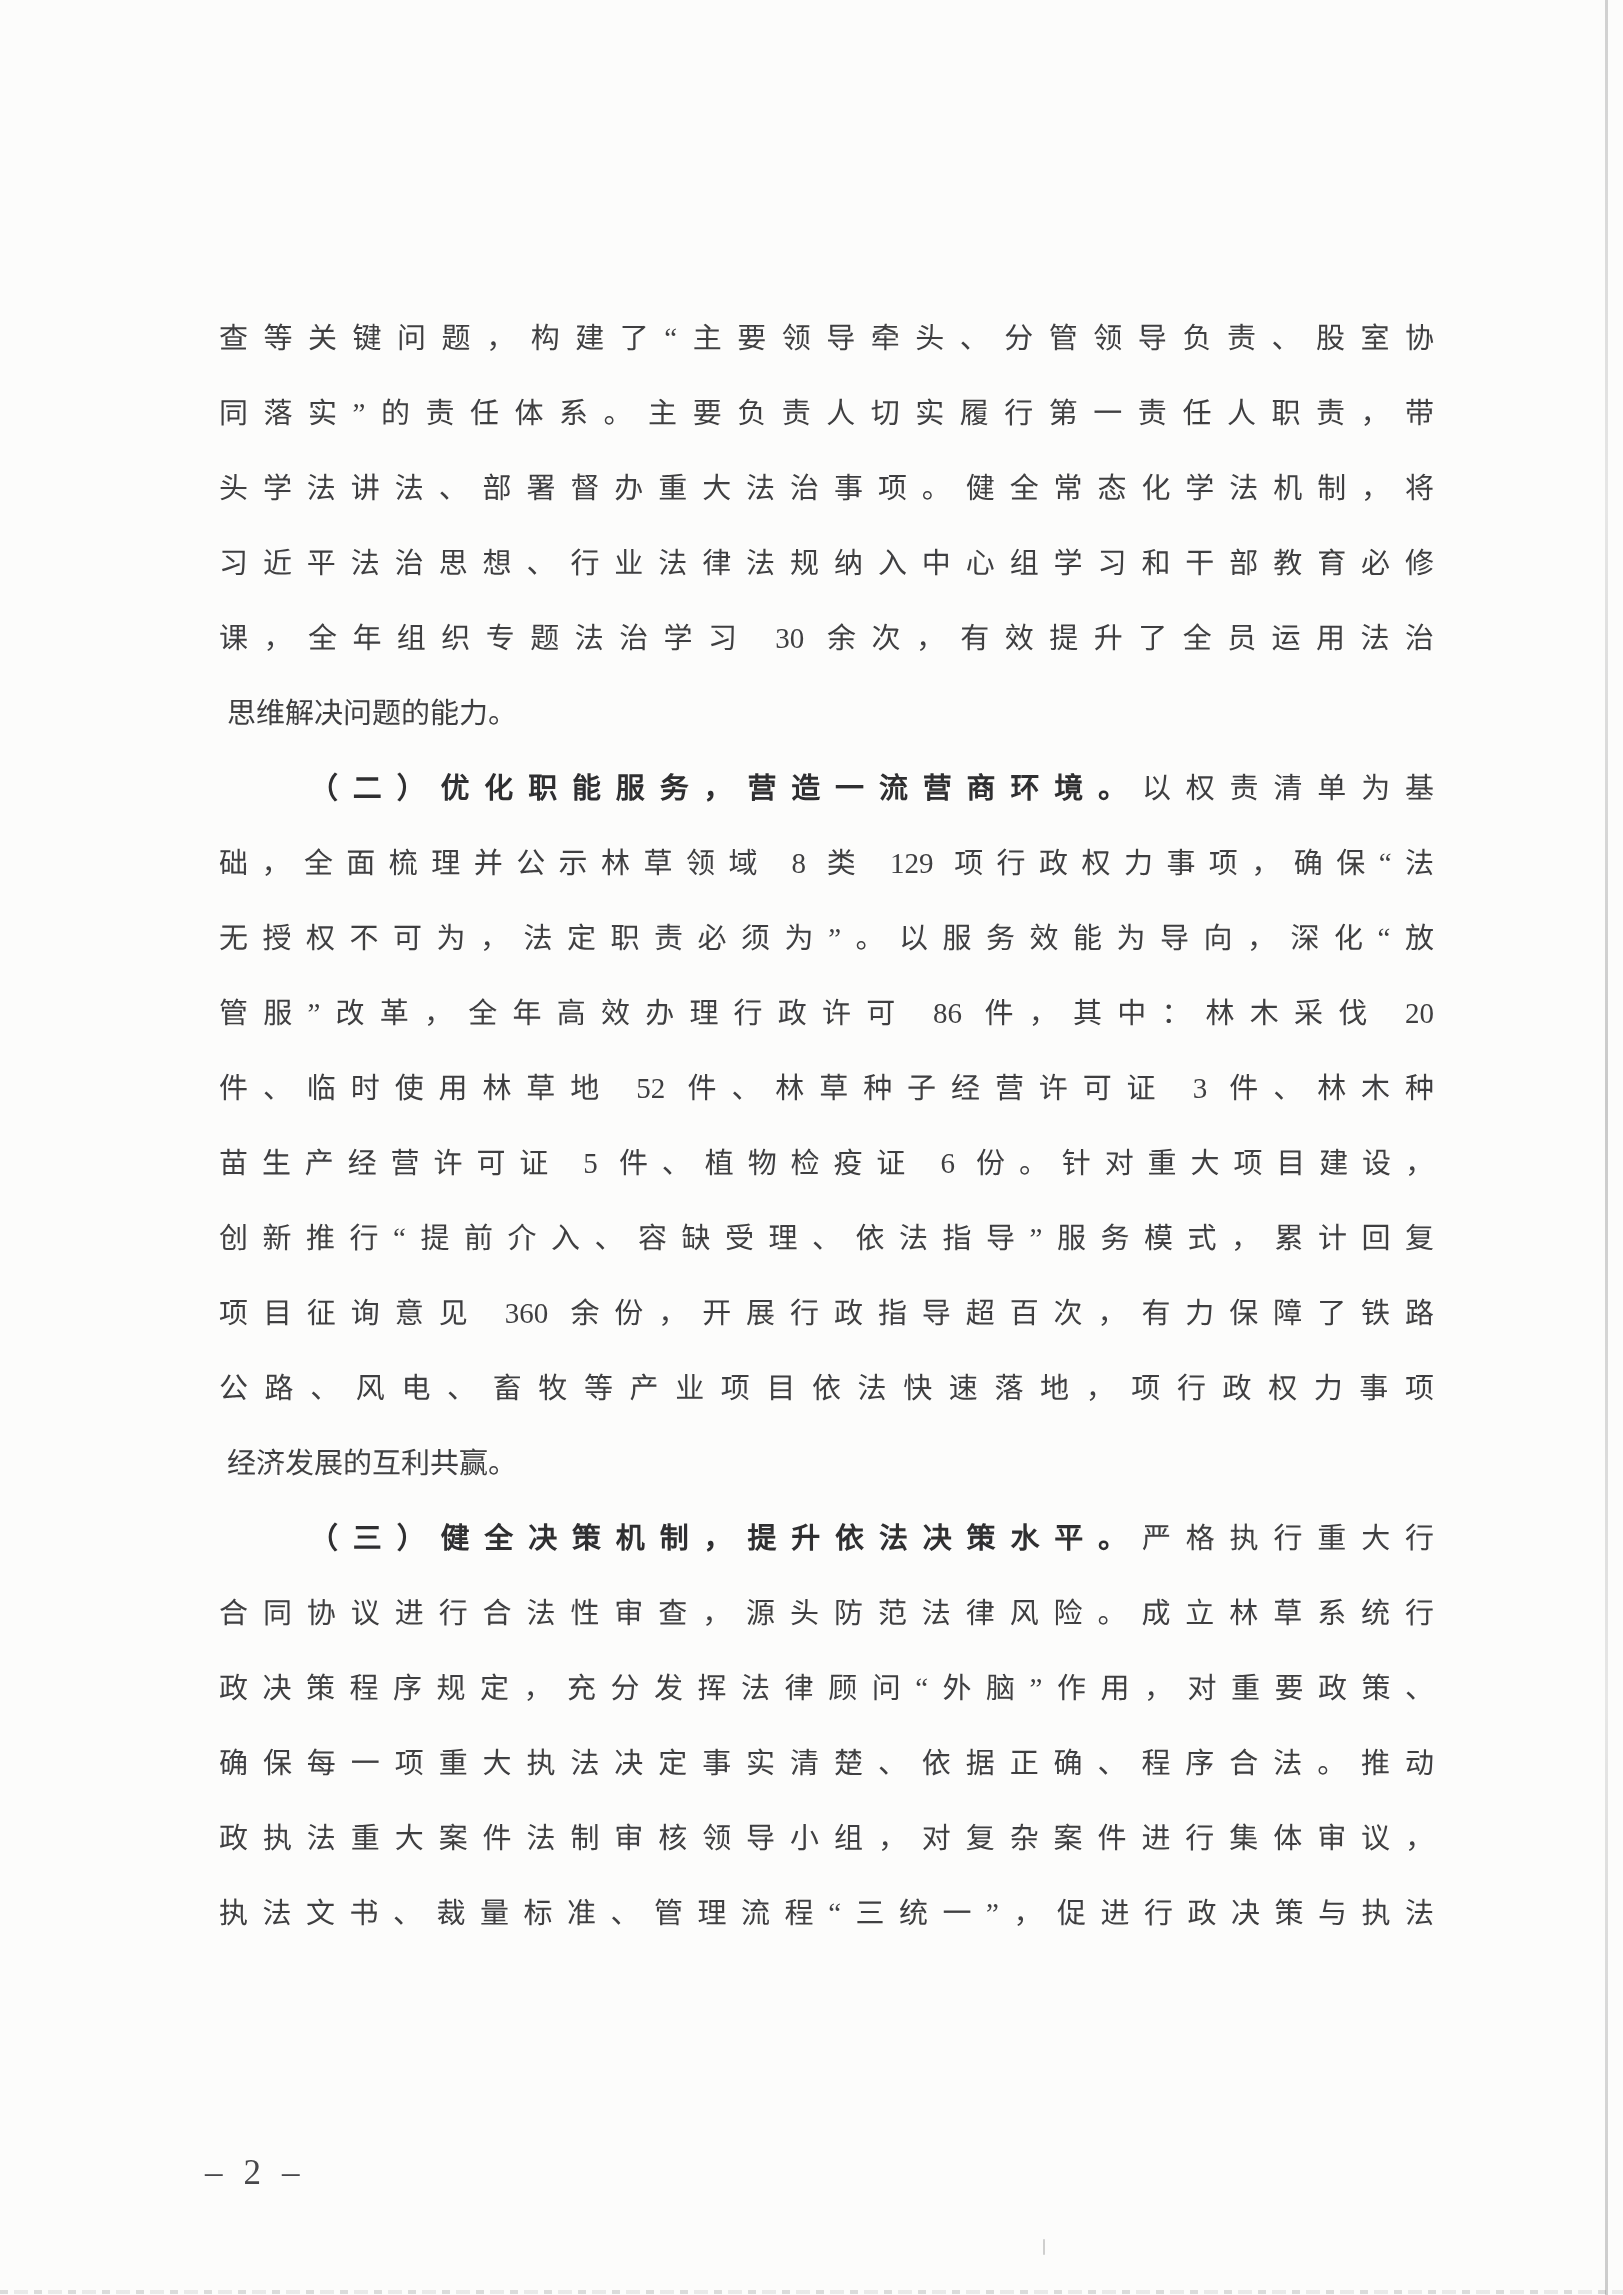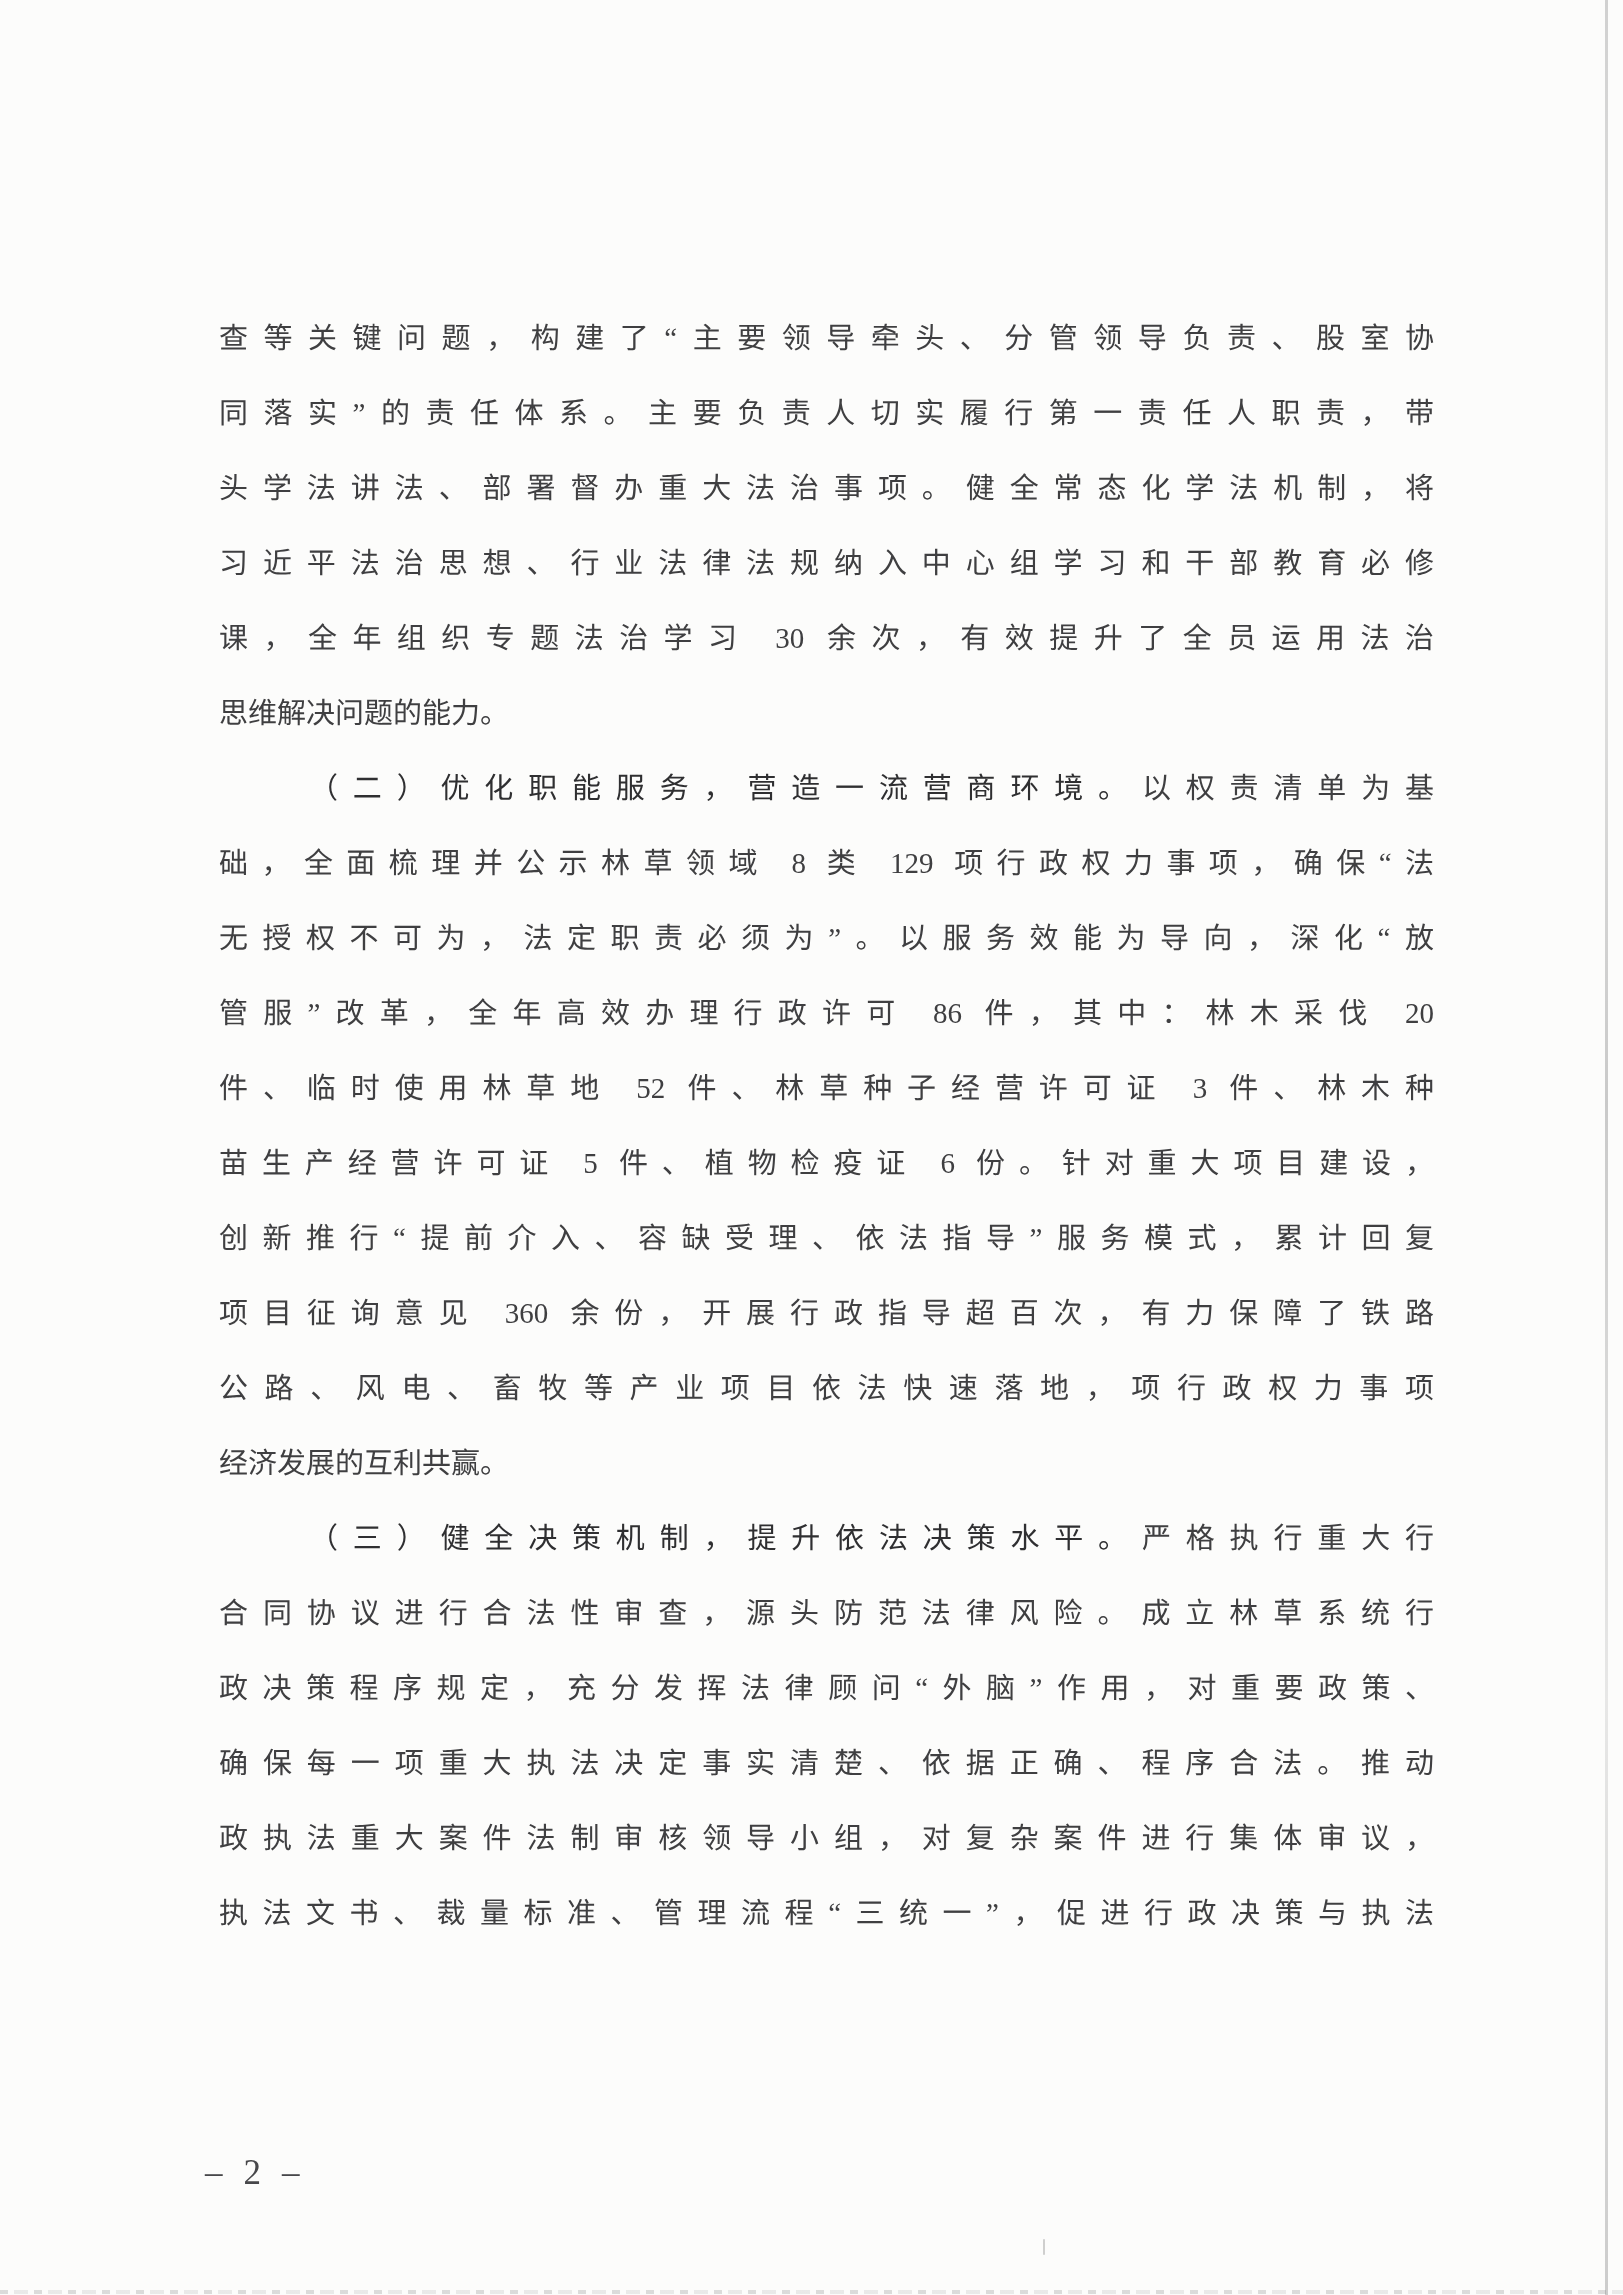--- a/index.html
+++ b/index.html
@@ -32,26 +32,27 @@
   }
   .line {
     text-align: justify;
     text-align-last: justify;
     text-justify: inter-character;
     height: 75px;
   }
   .line.end {
     text-align: left;
     text-align-last: left;
+    margin-left: 8px;
   }
   .line.lead {
     text-indent: 90px;
   }
   .bold-lead {
-    font-weight: 400;
+    font-weight: 700;
     color: #2f2f31;
   }
   
   .footer {
     position: absolute;
     left: 205px;
     top: 2152px;
     font-size: 35px;
     line-height: 41px;
     color: #47474a;

